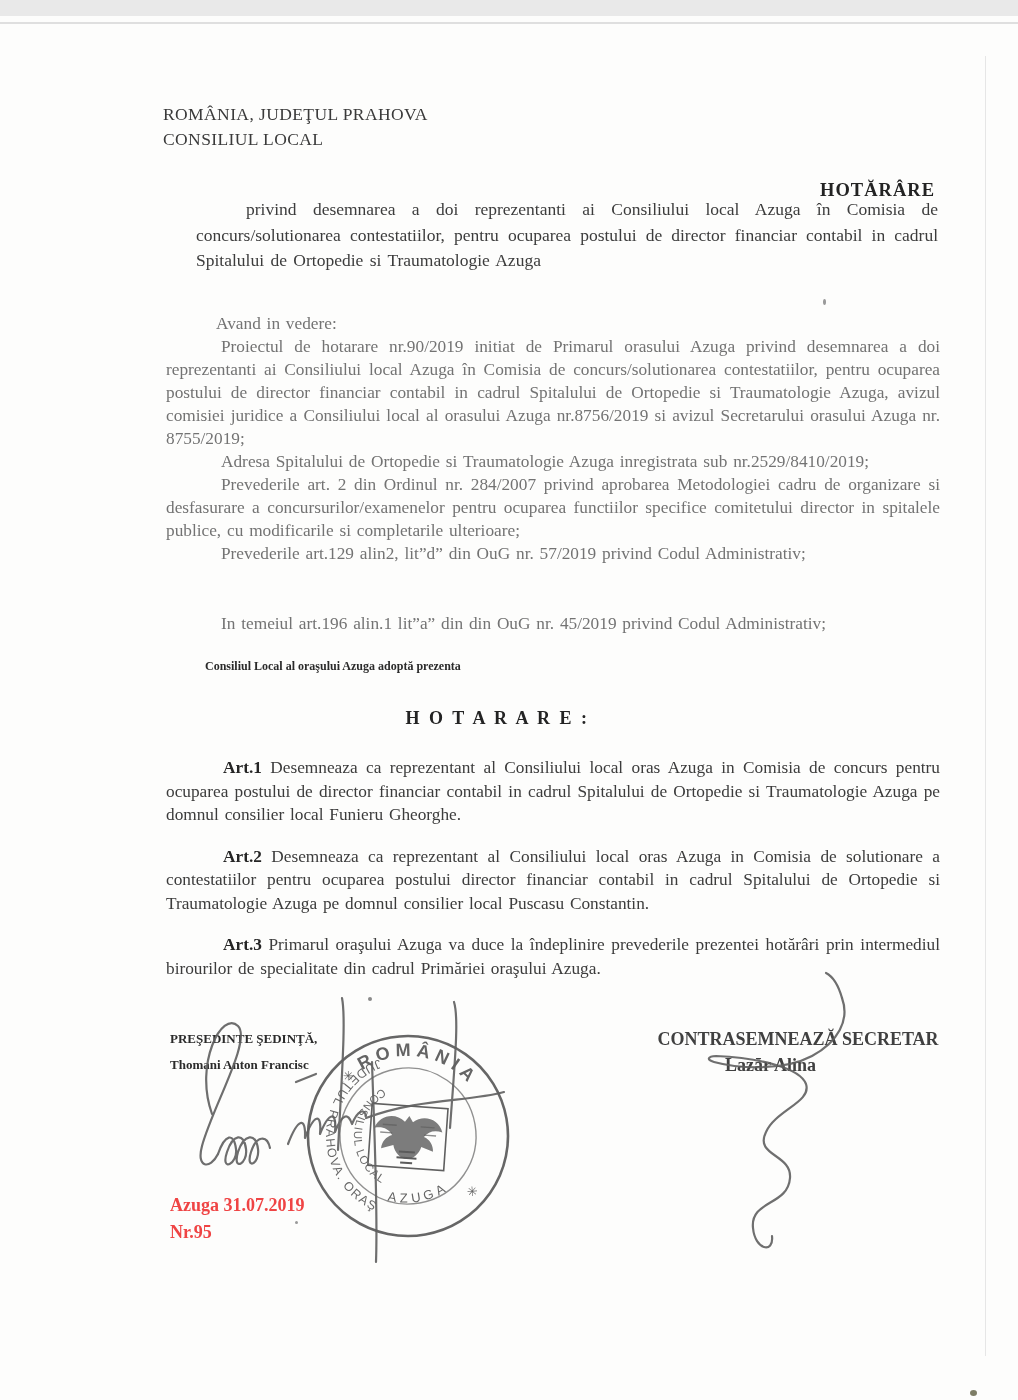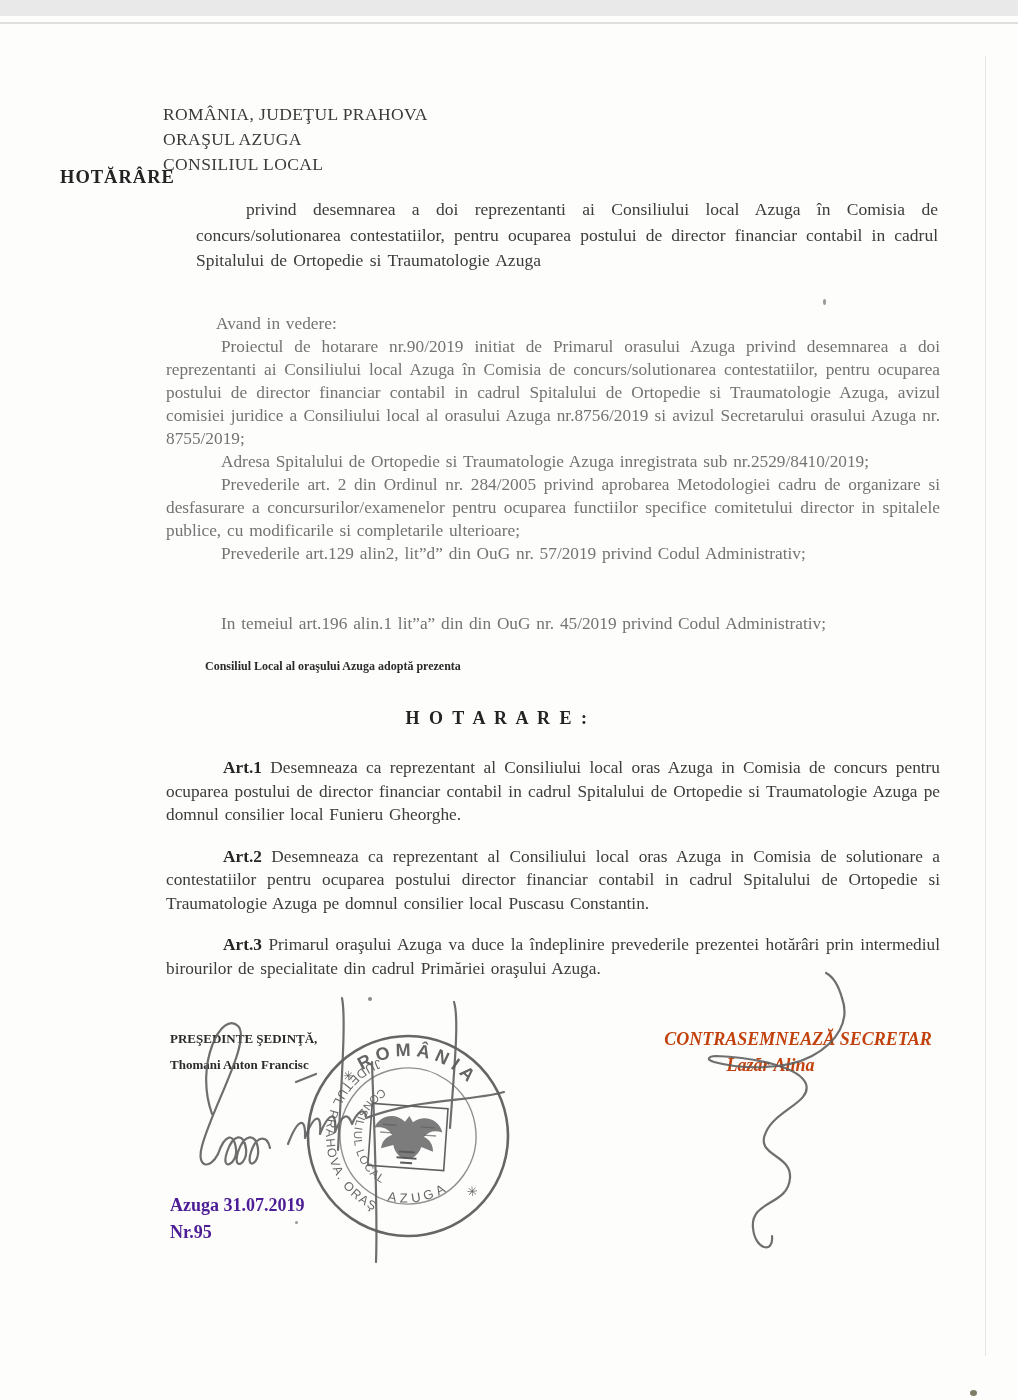--- a/index.html
+++ b/index.html
@@ -7,21 +7,21 @@
     position:relative;width:1018px;height:1400px;margin:16px auto;
     background:#fdfdfc;overflow:hidden;
     font-family:"Liberation Serif","DejaVu Serif",serif;
     color:#383838;
   }
   .edge-top{position:absolute;left:0;top:6px;width:1018px;height:2px;background:#d7d7d7;opacity:.8;}
   .edge-right{position:absolute;left:985px;top:40px;width:1px;height:1300px;background:#e6e6e6;}
   .speck{position:absolute;border-radius:50%;}
 
   .header{position:absolute;left:163px;top:86px;font-size:17.5px;line-height:25px;letter-spacing:.4px;color:#3a3a3a;}
-  .title-wrap{position:absolute;left:60px;top:151px;width:875px;text-align:left;}
+  .title-wrap{position:absolute;left:60px;top:164px;width:875px;text-align:right;}
   .title-wrap h1{margin:0;font-size:18.5px;font-weight:bold;letter-spacing:1px;color:#232323;}
   .subtitle{
     position:absolute;left:196px;top:181px;width:742px;margin:0;
     font-size:17.5px;line-height:25.5px;text-align:justify;text-indent:50px;word-spacing:2px;color:#3c3c3c;
   }
   .preamble{position:absolute;left:166px;top:296px;width:774px;}
   .preamble p,.legal{
     margin:0;font-size:17.3px;line-height:23px;text-align:justify;word-spacing:1.5px;color:#737373;
   }
   .preamble .lead{text-indent:50px;}
@@ -31,55 +31,54 @@
   .decision-wrap{position:absolute;left:60px;top:692px;width:875px;text-align:center;}
   .decision-wrap h2{margin:0;font-size:18px;font-weight:bold;letter-spacing:2.5px;color:#232323;}
   .articles{position:absolute;left:166px;top:740px;width:774px;}
   .articles p{
     margin:0 0 18px 0;font-size:17.3px;line-height:23.5px;text-align:justify;word-spacing:1.5px;
     text-indent:57px;color:#3c3c3c;
   }
   .articles p.art3{margin-top:5px;}
   .articles b{color:#252525;}
   .sig-left{position:absolute;left:170px;top:1010px;font-weight:bold;font-size:13px;line-height:26px;color:#2b2b2b;}
-  .sig-right{position:absolute;left:652px;top:1010px;width:292px;text-align:center;font-weight:bold;font-size:18px;line-height:26px;color:#c2410c;font-style:italic;}
+  .sig-right{position:absolute;left:652px;top:1010px;width:292px;text-align:center;font-weight:bold;font-size:18px;line-height:26px;color:#404040;}
   .sig-right .name{margin-right:55px;}
-  .footer{position:absolute;left:170px;top:1176px;font-weight:bold;font-size:18px;line-height:27px;color:#4c1d95;}
+  .footer{position:absolute;left:170px;top:1176px;font-weight:bold;font-size:18px;line-height:27px;color:#ef4444;}
   .stamp-svg{position:absolute;left:302px;top:1014px;opacity:.9;}
   .sig-svg{position:absolute;left:0;top:0;pointer-events:none;}
 </style>
 </head>
 <body>
 
 <div class="page">
 
   <div class="edge-top"></div>
   <div class="edge-right"></div>
   <div class="speck" style="left:823px;top:283px;width:3px;height:6px;background:#9a9a9a;"></div>
   <div class="speck" style="left:368px;top:981px;width:4px;height:4px;background:#8a8a8a;"></div>
   <div class="speck" style="left:295px;top:1205px;width:3px;height:3px;background:#999999;"></div>
   <div class="speck" style="left:970px;top:1374px;width:7px;height:6px;background:#7d7d66;"></div>
 
   <header class="header">
     <div>ROMÂNIA, JUDEŢUL PRAHOVA</div>
-    <div>ORAŞUL AZUGA</div>
     <div>CONSILIUL LOCAL</div>
   </header>
 
   <div class="title-wrap">
     <h1>HOTĂRÂRE</h1>
   </div>
 
   <p class="subtitle">privind desemnarea a doi reprezentanti ai Consiliului local Azuga în Comisia de concurs/solutionarea contestatiilor, pentru ocuparea postului de director financiar contabil in cadrul Spitalului de Ortopedie si Traumatologie Azuga</p>
 
   <section class="preamble">
     <p class="lead">Avand in vedere:</p>
     <p class="item">Proiectul de hotarare nr.90/2019 initiat de Primarul orasului Azuga privind desemnarea a doi reprezentanti ai Consiliului local Azuga în Comisia de concurs/solutionarea contestatiilor, pentru ocuparea postului de director financiar contabil in cadrul Spitalului de Ortopedie si Traumatologie Azuga, avizul comisiei juridice a Consiliului local al orasului Azuga nr.8756/2019 si avizul Secretarului orasului Azuga nr. 8755/2019;</p>
     <p class="item">Adresa Spitalului de Ortopedie si Traumatologie Azuga inregistrata sub nr.2529/8410/2019;</p>
-    <p class="item">Prevederile art. 2 din Ordinul nr. 284/2005 privind aprobarea Metodologiei cadru de organizare si desfasurare a concursurilor/examenelor pentru ocuparea functiilor specifice comitetului director in spitalele publice, cu modificarile si completarile ulterioare;</p>
+    <p class="item">Prevederile art. 2 din Ordinul nr. 284/2007 privind aprobarea Metodologiei cadru de organizare si desfasurare a concursurilor/examenelor pentru ocuparea functiilor specifice comitetului director in spitalele publice, cu modificarile si completarile ulterioare;</p>
     <p class="item">Prevederile art.129 alin2, lit”d” din OuG nr. 57/2019 privind Codul Administrativ;</p>
   </section>
 
   <p class="legal">In temeiul art.196 alin.1 lit”a” din din OuG nr. 45/2019 privind Codul Administrativ;</p>
 
   <p class="adoption">Consiliul Local al oraşului Azuga adoptă prezenta</p>
 
   <div class="decision-wrap">
     <h2>H O T A R A R E :</h2>
   </div>

